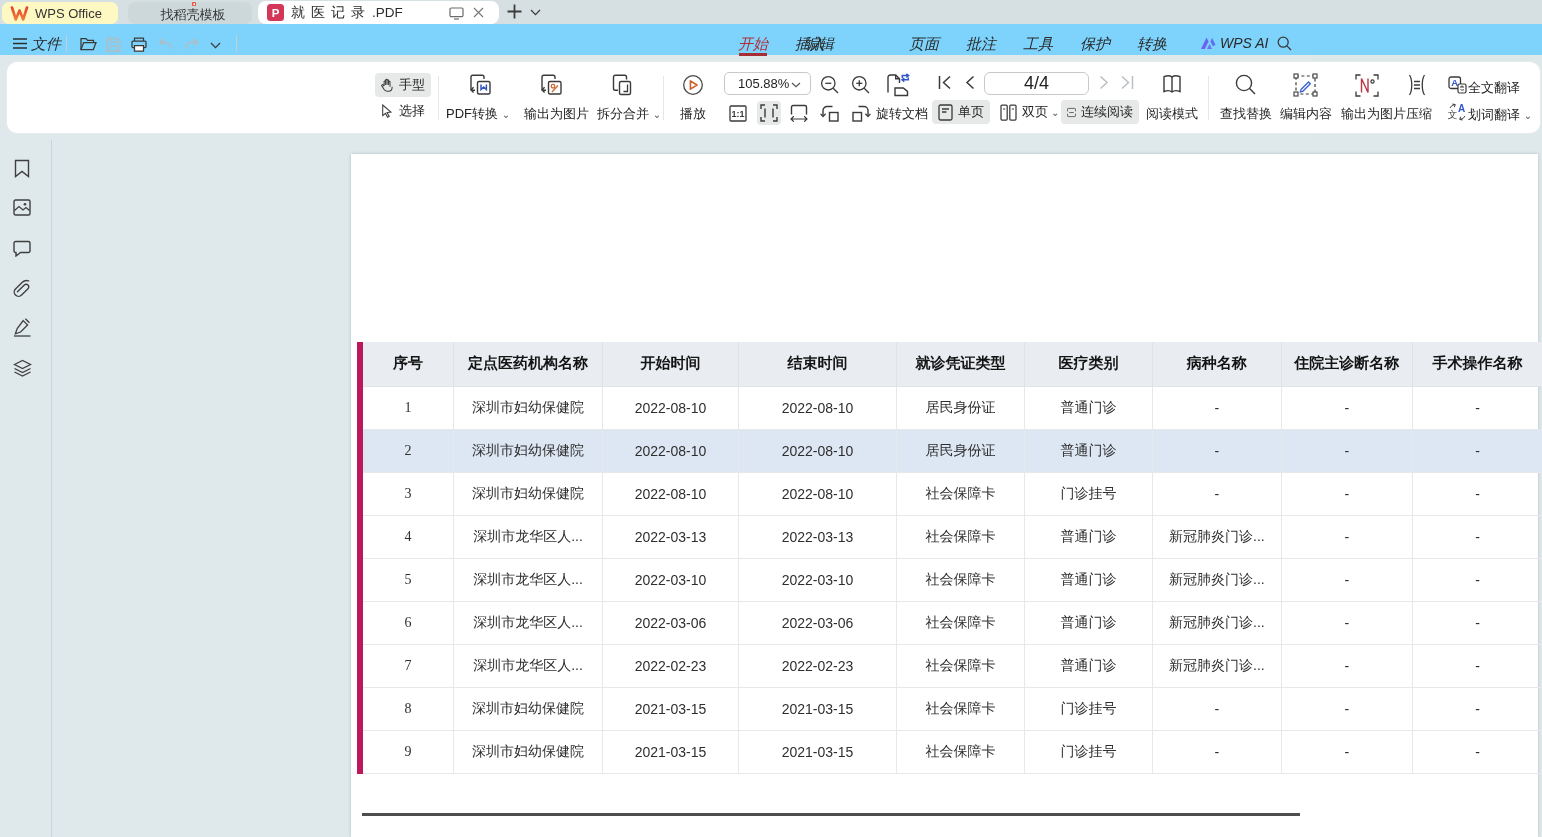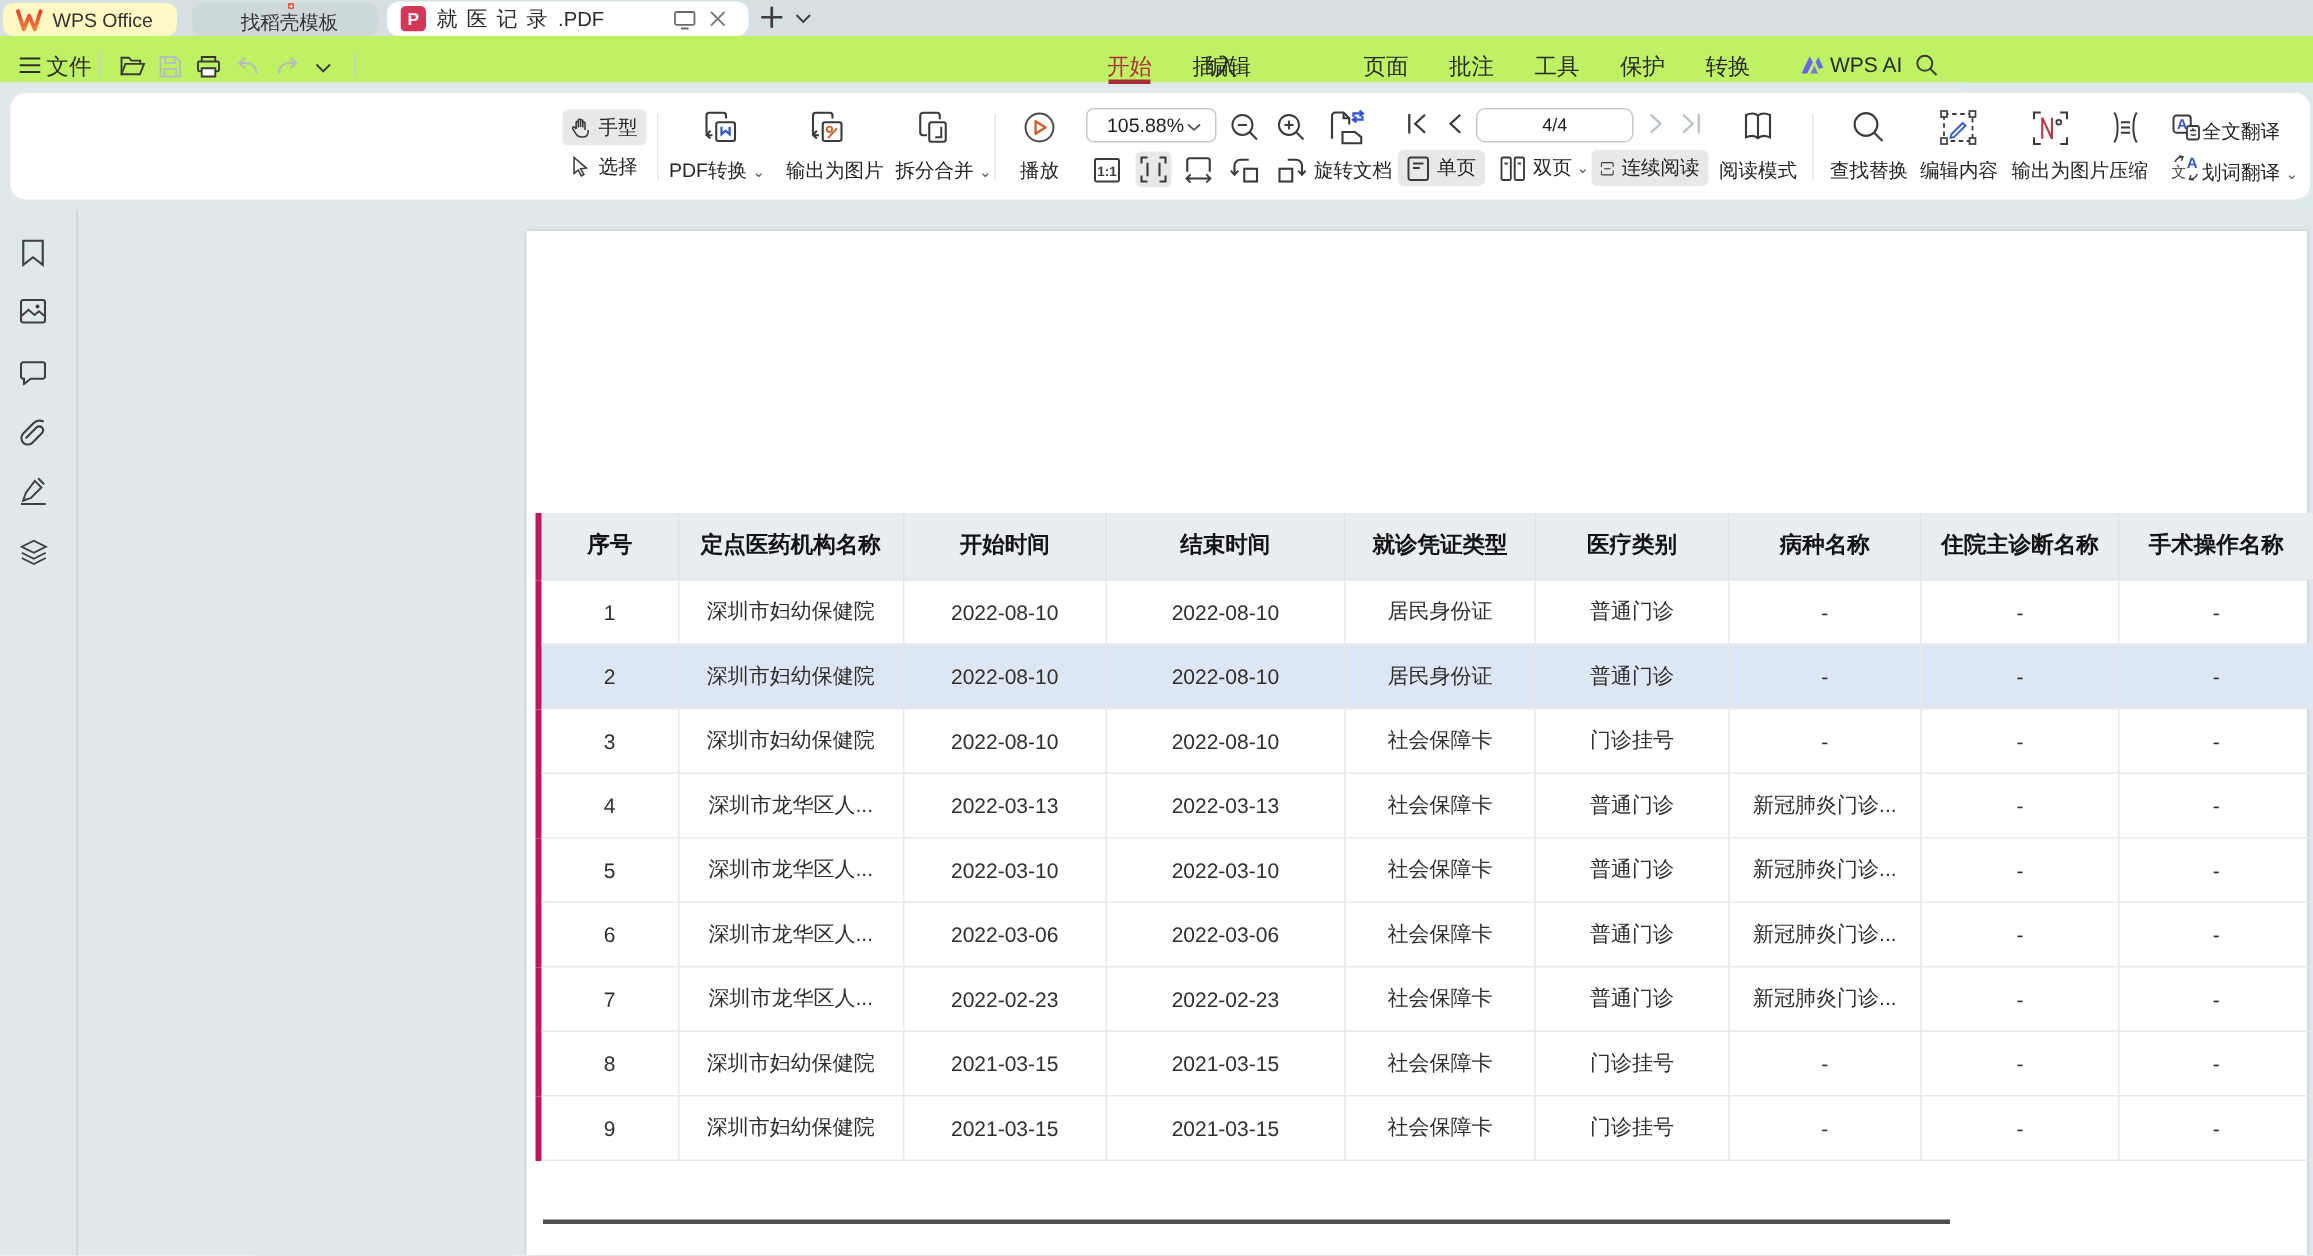--- a/index.html
+++ b/index.html
@@ -8,21 +8,21 @@
   .abs { position:absolute; }
 
   
   #tabbar { position:absolute; left:0; top:0; width:1542px; height:24px; background:#d6e0e2; }
   .tab { position:absolute; top:2px; height:22px; border-radius:7px 7px 0 0; display:flex; align-items:center; font-size:13px; color:#333; }
   #tab1 { left:2px; width:116px; background:#fef9c3; border-radius:7px; }
   #tab2 { left:128px; width:124px; background:#cdd8da; border-radius:7px;flex-direction:column; }
   #tab3 { left:258px; width:241px; top:1px; height:23px; background:#ffffff; border-radius:8px; color:#2b2b2b; }
 
   
-  #menurow { position:absolute; left:0; top:24px; width:1542px; height:31px; background:#bef264; }
+  #menurow { position:absolute; left:0; top:24px; width:1542px; height:31px; background:#7dd3fc;font-style:italic; }
   .mitem { position:absolute; top:11px; font-size:15px; color:#2a2a2a; }
 
   
   #toolwrap { position:absolute; left:0; top:55px; width:1310px; height:85px; background:#dfe9eb; }
   #toolbar { position:absolute; left:7px; top:7px; width:1533px; height:71px; background:#ffffff; border-radius:10px; box-shadow:0 0 0 1px #e7eaea; }
   .tsep { position:absolute; width:1px; background:#e4e7e8; top:14px; height:44px; }
   .tlabel { position:absolute; font-size:13px; color:#242424; white-space:nowrap; }
   .selbg { background:#e7e9e9; border-radius:4px; }
   .smallbtn { position:absolute; display:flex; align-items:center; font-size:13px; color:#242424; height:24px; padding:0 6px; white-space:nowrap; }
 
@@ -30,21 +30,21 @@
   #content { position:absolute; left:0; top:140px; width:1542px; height:697px; background:#dfe9eb; }
   #sidebar-line { position:absolute; left:51px; top:140px; width:1px; height:697px; background:#c9d5d8; }
   #page { position:absolute; left:351px; top:154px; width:1187px; height:683px; background:#ffffff; box-shadow:0 0 3px rgba(120,140,145,.45); }
 
   
   table { border-collapse:collapse; table-layout:fixed; font-size:14px; color:#2e2e2e; }
   #tbl { position:absolute; left:357px; top:342px; width:1185px; filter:blur(0.3px); }
   #tbl th { background:#e9ecf1; font-weight:bold; color:#141414; height:44px; font-size:15px; border:1px solid #dfe2e6; border-top:none; }
   #tbl td { height:43px; text-align:center; border:1px solid #e6e8ea; vertical-align:middle; }
   #tbl tr.hl td { background:#dde7f3; }
-  #tbl th:first-child, #tbl td:first-child { border-left:4px solid #be185d; }
+  #tbl th:first-child, #tbl td:first-child { border-left:6px solid #be185d;font-family:Liberation Serif, serif; }
   #tbl th:last-child, #tbl td:last-child { border-right:none; }
   #bottomline { position:absolute; left:362px; top:813px; width:938px; height:3px; background:#4e4e4e; }
 </style>
 </head>
 <body>
 
 <div id="tabbar">
   <div class="tab" id="tab1">
     <svg width="19" height="15" viewBox="0 0 19 15" style="margin-left:8px">
       <defs>
@@ -241,21 +241,21 @@
     <rect x="2" y="8.5" width="8.5" height="8.5" fill="#fff" stroke="#3a3a3a" stroke-width="1.4"></rect>
   </svg>
   <div class="tlabel" style="left:869px; top:43px">旋转文档</div>
 
   <svg width="14" height="15" viewBox="0 0 14 15" style="position:absolute; left:931px; top:13px">
     <path d="M1.5 1 V14 M12 1.5 L5.5 7.5 L12 13.5" fill="none" stroke="#3a3a3a" stroke-width="1.5"></path>
   </svg>
   <svg width="10" height="15" viewBox="0 0 10 15" style="position:absolute; left:958px; top:13px">
     <path d="M8.5 1.5 L2 7.5 L8.5 13.5" fill="none" stroke="#3a3a3a" stroke-width="1.5"></path>
   </svg>
-  <div style="position:absolute; left:977px; top:10px; width:105px; height:23px; border:1px solid #c6cacc; border-radius:6px; background:#fff; font-size:12px; color:#1f1f1f; line-height:21px; text-align:center">4/4</div>
+  <div style="position:absolute; left:977px; top:10px; width:105px; height:23px; border:1px solid #c6cacc; border-radius:6px; background:#fff; font-size:18px; color:#1f1f1f; line-height:21px; text-align:center">4/4</div>
   <svg width="10" height="15" viewBox="0 0 10 15" style="position:absolute; left:1092px; top:13px">
     <path d="M1.5 1.5 L8 7.5 L1.5 13.5" fill="none" stroke="#babfc1" stroke-width="1.5"></path>
   </svg>
   <svg width="14" height="15" viewBox="0 0 14 15" style="position:absolute; left:1113px; top:13px">
     <path d="M2 1.5 L8.5 7.5 L2 13.5 M12.5 1 V14" fill="none" stroke="#babfc1" stroke-width="1.5"></path>
   </svg>
 
   <svg width="20" height="21" viewBox="0 0 20 21" style="position:absolute; left:1155px; top:12px">
     <path d="M10 3 C8 1.4 4.9 1.4 2 2.7 V17.6 c2.9-1.3 6-1.3 8 0.5 c2-1.8 5.1-1.8 8-0.5 V2.7 c-2.9-1.3-6-1.3-8 0.3 Z" fill="none" stroke="#3a3a3a" stroke-width="1.4"></path>
     <path d="M10 3 V18.1" stroke="#3a3a3a" stroke-width="1.4"></path>

